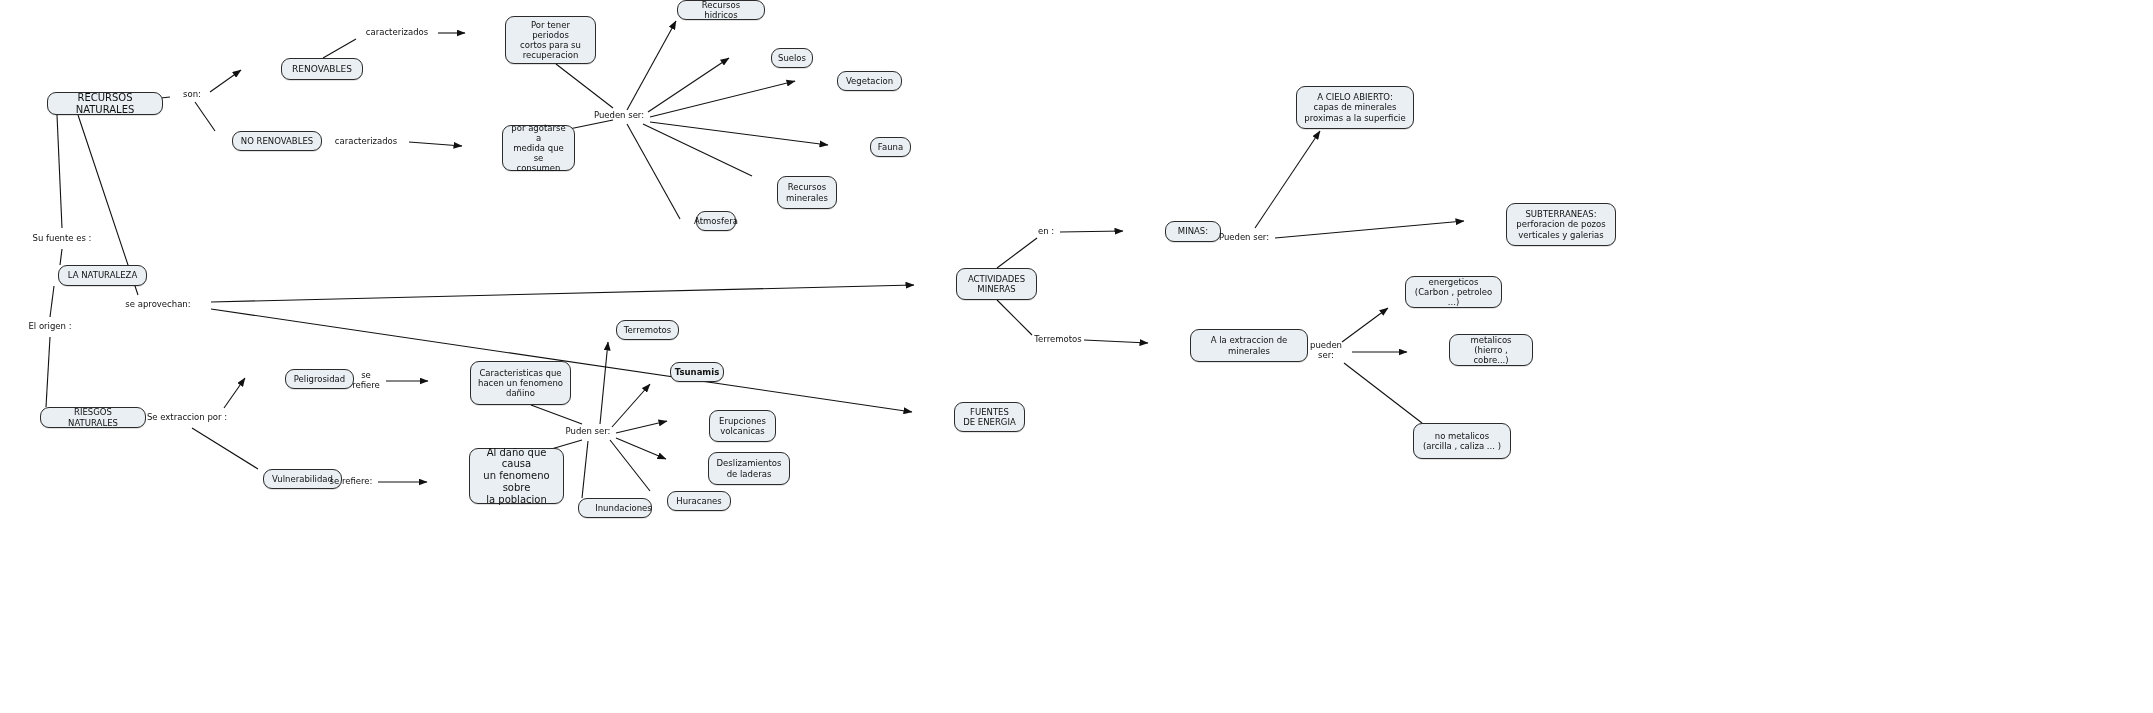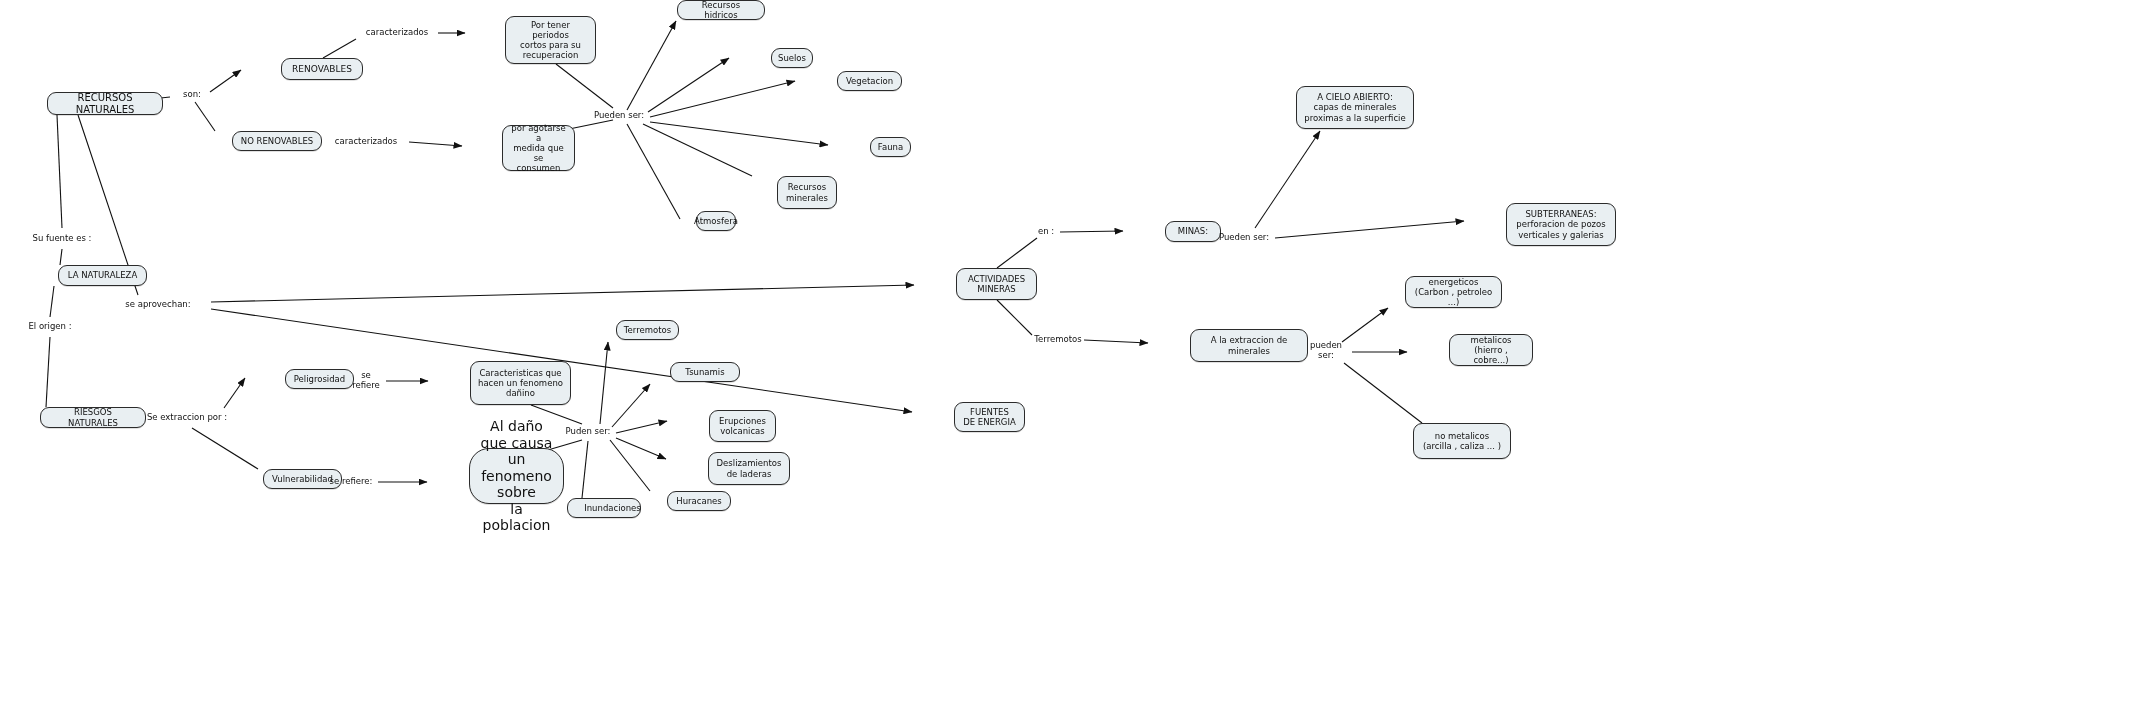--- a/index.html
+++ b/index.html
@@ -130,31 +130,31 @@
       <div class="node" style="left: 737px; top: 176px; width: 60px; height: 33px; font-size: 8.5px; background: rgb(233, 239, 242); border-color: rgb(43, 43, 43);">Recursos
 minerales</div>
       <div class="node" style="left: 656px; top: 211px; width: 40px; height: 20px; font-size: 8.5px; background: rgb(233, 239, 242); border-color: rgb(43, 43, 43);">Atmosfera</div>
       <div class="node" style="left: 18px; top: 265px; width: 89px; height: 21px; font-size: 8.5px; background: rgb(233, 239, 242); border-color: rgb(43, 43, 43);">LA NATURALEZA</div>
       <div class="node" style="left: 0px; top: 407px; width: 106px; height: 21px; font-size: 8.5px; background: rgb(233, 239, 242); border-color: rgb(43, 43, 43);">RIESGOS NATURALES</div>
       <div class="node" style="left: 245px; top: 369px; width: 69px; height: 20px; font-size: 8.5px; background: rgb(233, 239, 242); border-color: rgb(43, 43, 43);">Peligrosidad</div>
       <div class="node" style="left: 223px; top: 469px; width: 79px; height: 20px; font-size: 8.5px; background: rgb(233, 239, 242); border-color: rgb(43, 43, 43);">Vulnerabilidad</div>
       <div class="node" style="left: 430px; top: 361px; width: 101px; height: 44px; font-size: 8.5px; background: rgb(233, 239, 242); border-color: rgb(43, 43, 43);">Caracteristicas que
 hacen un fenomeno
 dañino</div>
-      <div class="node" style="left: 429px; top: 448px; width: 95px; height: 56px; font-size: 14px; background: rgb(233, 239, 242); border-color: rgb(43, 43, 43); border-radius: 20px;">Al daño que causa
+      <div class="node" style="left: 429px; top: 448px; width: 95px; height: 56px; font-size: 10px; background: rgb(233, 239, 242); border-color: rgb(43, 43, 43);">Al daño que causa
 un fenomeno sobre
 la poblacion</div>
       <div class="node" style="left: 576px; top: 320px; width: 63px; height: 20px; font-size: 8.5px; background: rgb(233, 239, 242); border-color: rgb(43, 43, 43);">Terremotos</div>
-      <div class="node" style="left: 630px; top: 362px; width: 70px; height: 20px; font-size: 8.5px; background: rgb(233, 239, 242); border-color: rgb(43, 43, 43);">Tsunamis</div>
+      <div class="node" style="left: 630px; top: 362px; width: 54px; height: 20px; font-size: 8.5px; background: rgb(233, 239, 242); border-color: rgb(43, 43, 43); font-weight: bold;">Tsunamis</div>
       <div class="node" style="left: 669px; top: 410px; width: 67px; height: 32px; font-size: 8.5px; background: rgb(233, 239, 242); border-color: rgb(43, 43, 43);">Erupciones
 volcanicas</div>
       <div class="node" style="left: 668px; top: 452px; width: 82px; height: 33px; font-size: 8.5px; background: rgb(233, 239, 242); border-color: rgb(43, 43, 43);">Deslizamientos
 de laderas</div>
       <div class="node" style="left: 627px; top: 491px; width: 64px; height: 20px; font-size: 8.5px; background: rgb(233, 239, 242); border-color: rgb(43, 43, 43);">Huracanes</div>
-      <div class="node" style="left: 527px; top: 498px; width: 74px; height: 20px; font-size: 8.5px; background: rgb(233, 239, 242); border-color: rgb(43, 43, 43); padding-left: 24px;">Inundaciones</div>
+      <div class="node" style="left: 538px; top: 498px; width: 74px; height: 20px; font-size: 8.5px; background: rgb(233, 239, 242); border-color: rgb(43, 43, 43); padding-left: 24px;">Inundaciones</div>
       <div class="node" style="left: 914px; top: 402px; width: 71px; height: 30px; font-size: 8.5px; background: rgb(233, 239, 242); border-color: rgb(43, 43, 43);">FUENTES
 DE ENERGIA</div>
       <div class="node" style="left: 916px; top: 268px; width: 81px; height: 32px; font-size: 8.5px; background: rgb(233, 239, 242); border-color: rgb(43, 43, 43);">ACTIVIDADES
 MINERAS</div>
       <div class="node" style="left: 1125px; top: 221px; width: 56px; height: 21px; font-size: 8.5px; background: rgb(233, 239, 242); border-color: rgb(43, 43, 43);">MINAS:</div>
       <div class="node" style="left: 1256px; top: 86px; width: 118px; height: 43px; font-size: 8.5px; background: rgb(233, 239, 242); border-color: rgb(43, 43, 43);">A CIELO ABIERTO:
 capas de minerales
 proximas a la superficie</div>
       <div class="node" style="left: 1466px; top: 203px; width: 110px; height: 43px; font-size: 8.5px; background: rgb(233, 239, 242); border-color: rgb(43, 43, 43);">SUBTERRANEAS:
 perforacion de pozos

